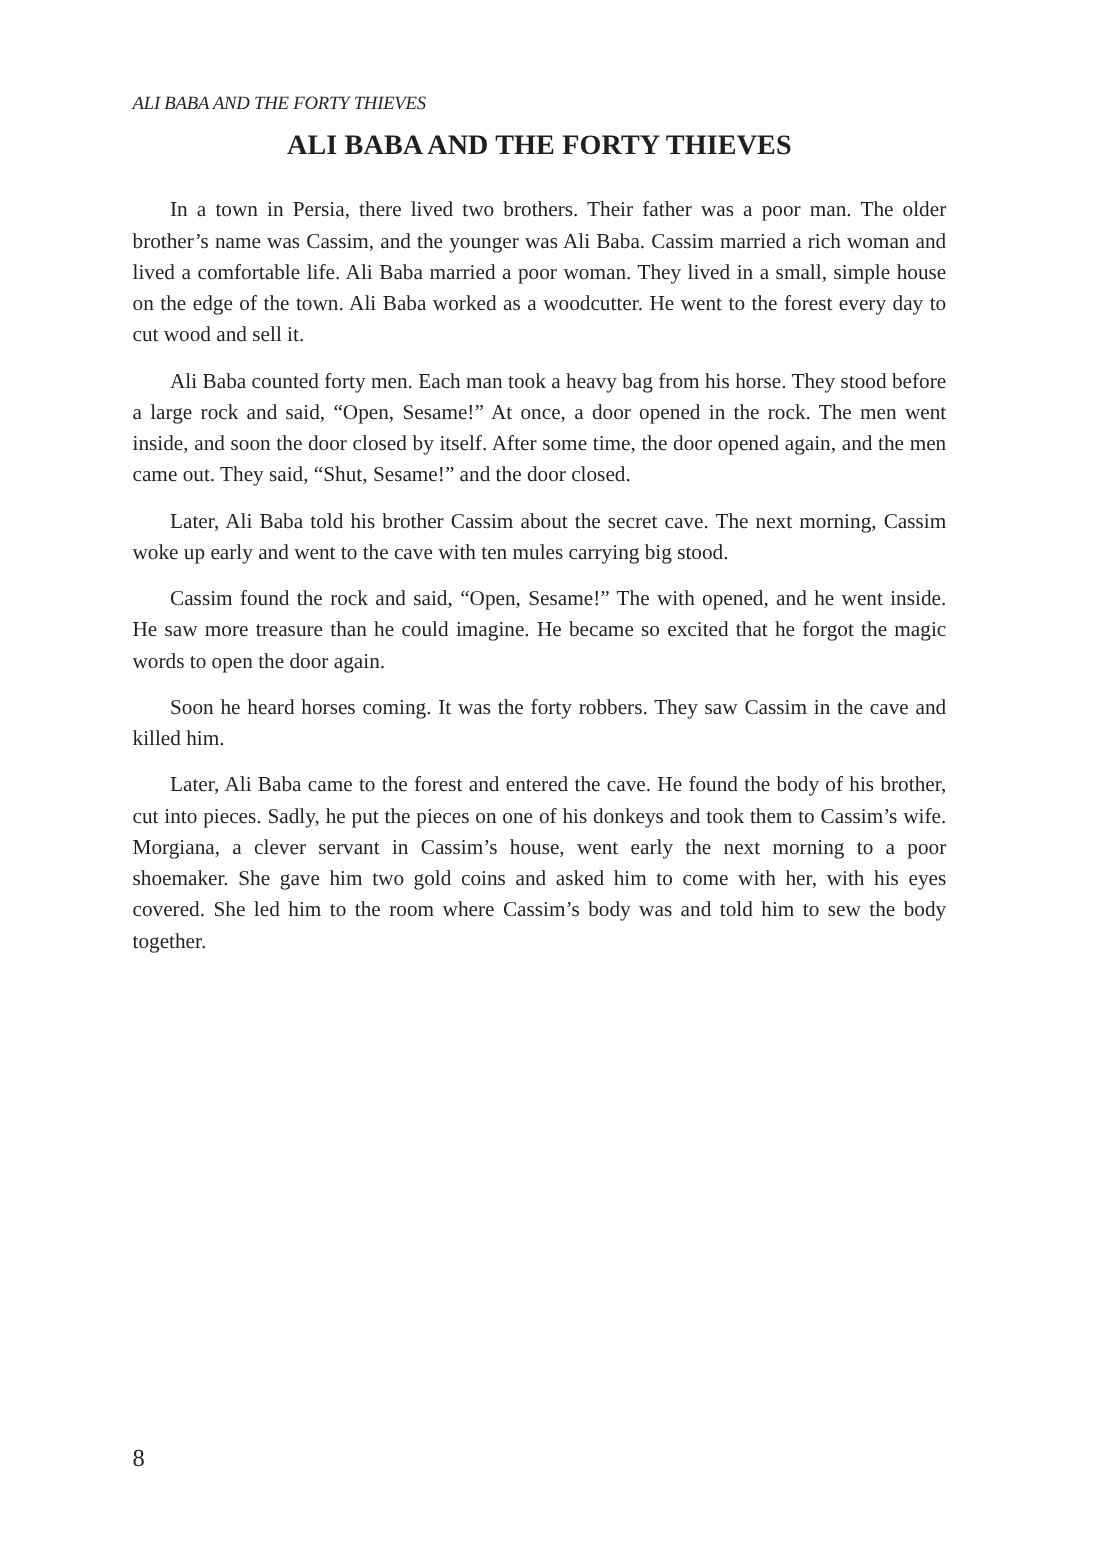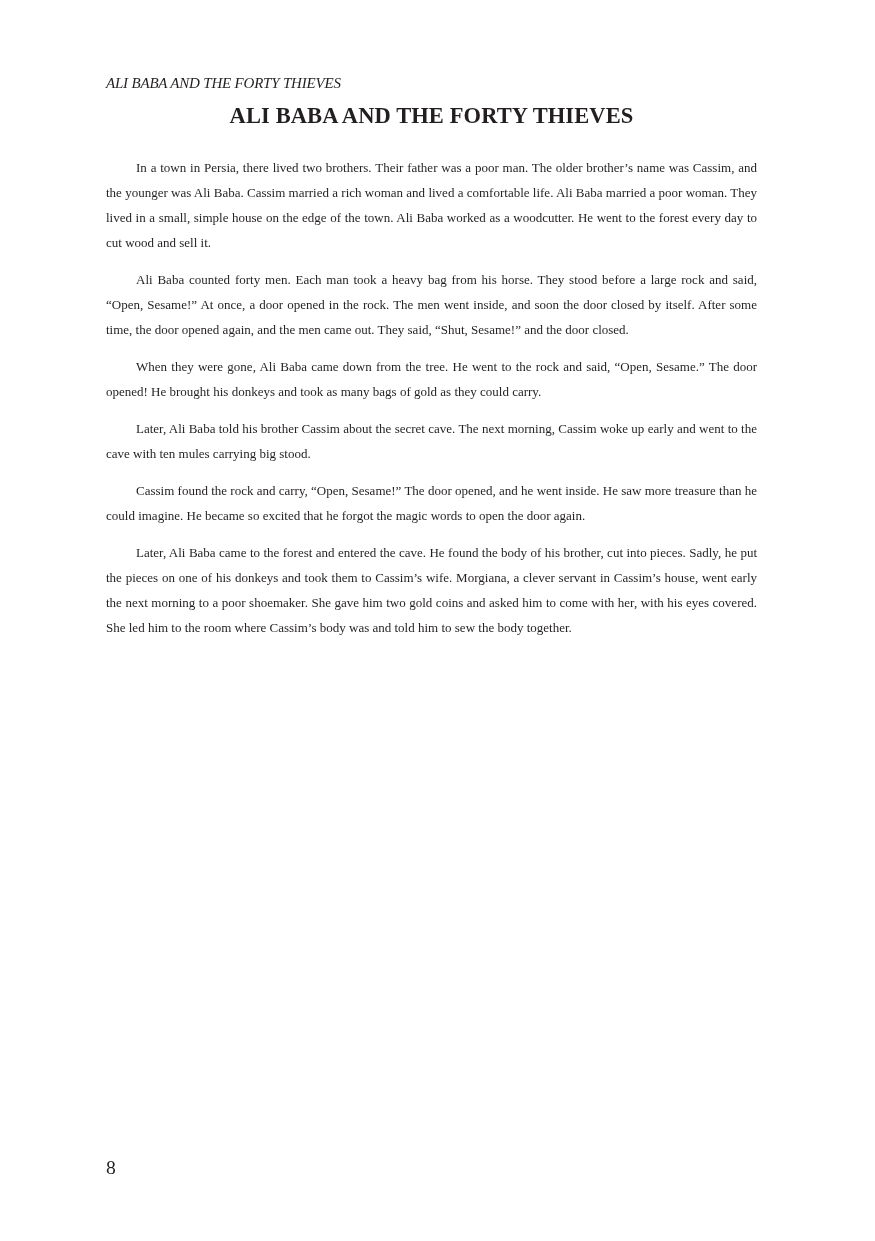--- a/index.html
+++ b/index.html
@@ -44,21 +44,21 @@
       letter-spacing: 0.1px;
     }
     .body-text {
       position: absolute;
       top: 155px;
       left: 0;
       width: 651px;
     }
     .para {
       margin: 0 0 12px 0;
-      font-size: 13px;
+      font-size: 17px;
       line-height: 25px;
       text-align: justify;
       text-indent: 30px;
       hyphens: none;
     }
     .page-number {
       position: absolute;
       top: 1155px;
       left: 0;
       font-size: 19.6px;
@@ -68,20 +68,20 @@
 </head>
 <body>
 
 <div class="page">
   <div class="running-header">ALI BABA AND THE FORTY THIEVES</div>
   <h1 class="chapter-title">ALI BABA AND THE FORTY THIEVES</h1>
 
   <div class="body-text">
     <p class="para">In a town in Persia, there lived two brothers. Their father was a poor man. The older brother’s name was Cassim, and the younger was Ali Baba. Cassim married a rich woman and lived a comfortable life. Ali Baba married a poor woman. They lived in a small, simple house on the edge of the town. Ali Baba worked as a woodcutter. He went to the forest every day to cut wood and sell it.</p>
     <p class="para">Ali Baba counted forty men. Each man took a heavy bag from his horse. They stood before a large rock and said, “Open, Sesame!” At once, a door opened in the rock. The men went inside, and soon the door closed by itself. After some time, the door opened again, and the men came out. They said, “Shut, Sesame!” and the door closed.</p>
-    <p class="para">When they were gone, Ali Baba came down from the tree. He went to the rock and said, “Open, Sesame.” The door opened! He brought his donkeys and took as many bags of gold as they could carry.</p>
     <p class="para">Later, Ali Baba told his brother Cassim about the secret cave. The next morning, Cassim woke up early and went to the cave with ten mules carrying big stood.</p>
-    <p class="para">Cassim found the rock and carry, “Open, Sesame!” The door opened, and he went inside. He saw more treasure than he could imagine. He became so excited that he forgot the magic words to open the door again.</p>
+    <p class="para">Cassim found the rock and said, “Open, Sesame!” The with opened, and he went inside. He saw more treasure than he could imagine. He became so excited that he forgot the magic words to open the door again.</p>
+    <p class="para">Soon he heard horses coming. It was the forty robbers. They saw Cassim in the cave and killed him.</p>
     <p class="para">Later, Ali Baba came to the forest and entered the cave. He found the body of his brother, cut into pieces. Sadly, he put the pieces on one of his donkeys and took them to Cassim’s wife. Morgiana, a clever servant in Cassim’s house, went early the next morning to a poor shoemaker. She gave him two gold coins and asked him to come with her, with his eyes covered. She led him to the room where Cassim’s body was and told him to sew the body together.</p>
   </div>
 
   <div class="page-number">8</div>
 </div>
 
 </body></html>

